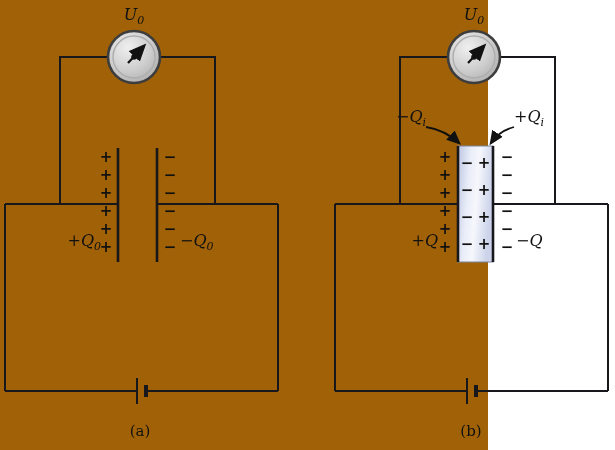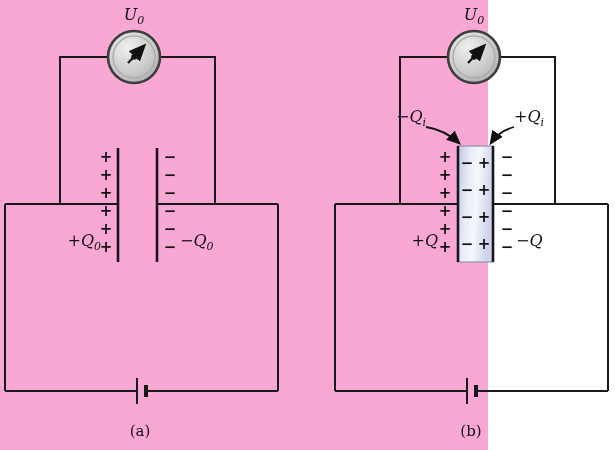--- a/index.html
+++ b/index.html
@@ -1,16 +1,16 @@
 <!DOCTYPE html>
 <html style="--wire: #17171c; --text: #111111; --meter_rim: #3d3d3d; --meter_face: #c9c9c9; --dielectric: #dbe0f2;"><head>
 <meta charset="utf-8">
 <style>
   html,body { margin:0; padding:0; background:#ffffff; }
-  .stage { width:488px; height:450px; position:relative; background:#f9a8d4; }
+  .stage { width:488px; height:450px; position:relative; background:#a16207; }
   svg { display:block; }
   .wire  { stroke: var(--wire,#17171c); stroke-width:2; fill:none; }
   .plate { stroke: var(--wire,#17171c); stroke-width:2.6; }
   .batt-long  { stroke: var(--wire,#17171c); stroke-width:2; }
   .batt-short { stroke: var(--wire,#17171c); stroke-width:4; }
   text { fill: var(--text,#111111); }
   .label { font-family:"DejaVu Serif","Liberation Serif",serif; font-style:italic; font-size:16px; }
   .sub   { font-size:11px; }
   .caption { font-family:"DejaVu Serif","Liberation Serif",serif; font-style:normal; font-size:15px; }
   .charge { font-family:"DejaVu Sans","Liberation Sans",sans-serif; font-weight:bold; font-size:15px; }

